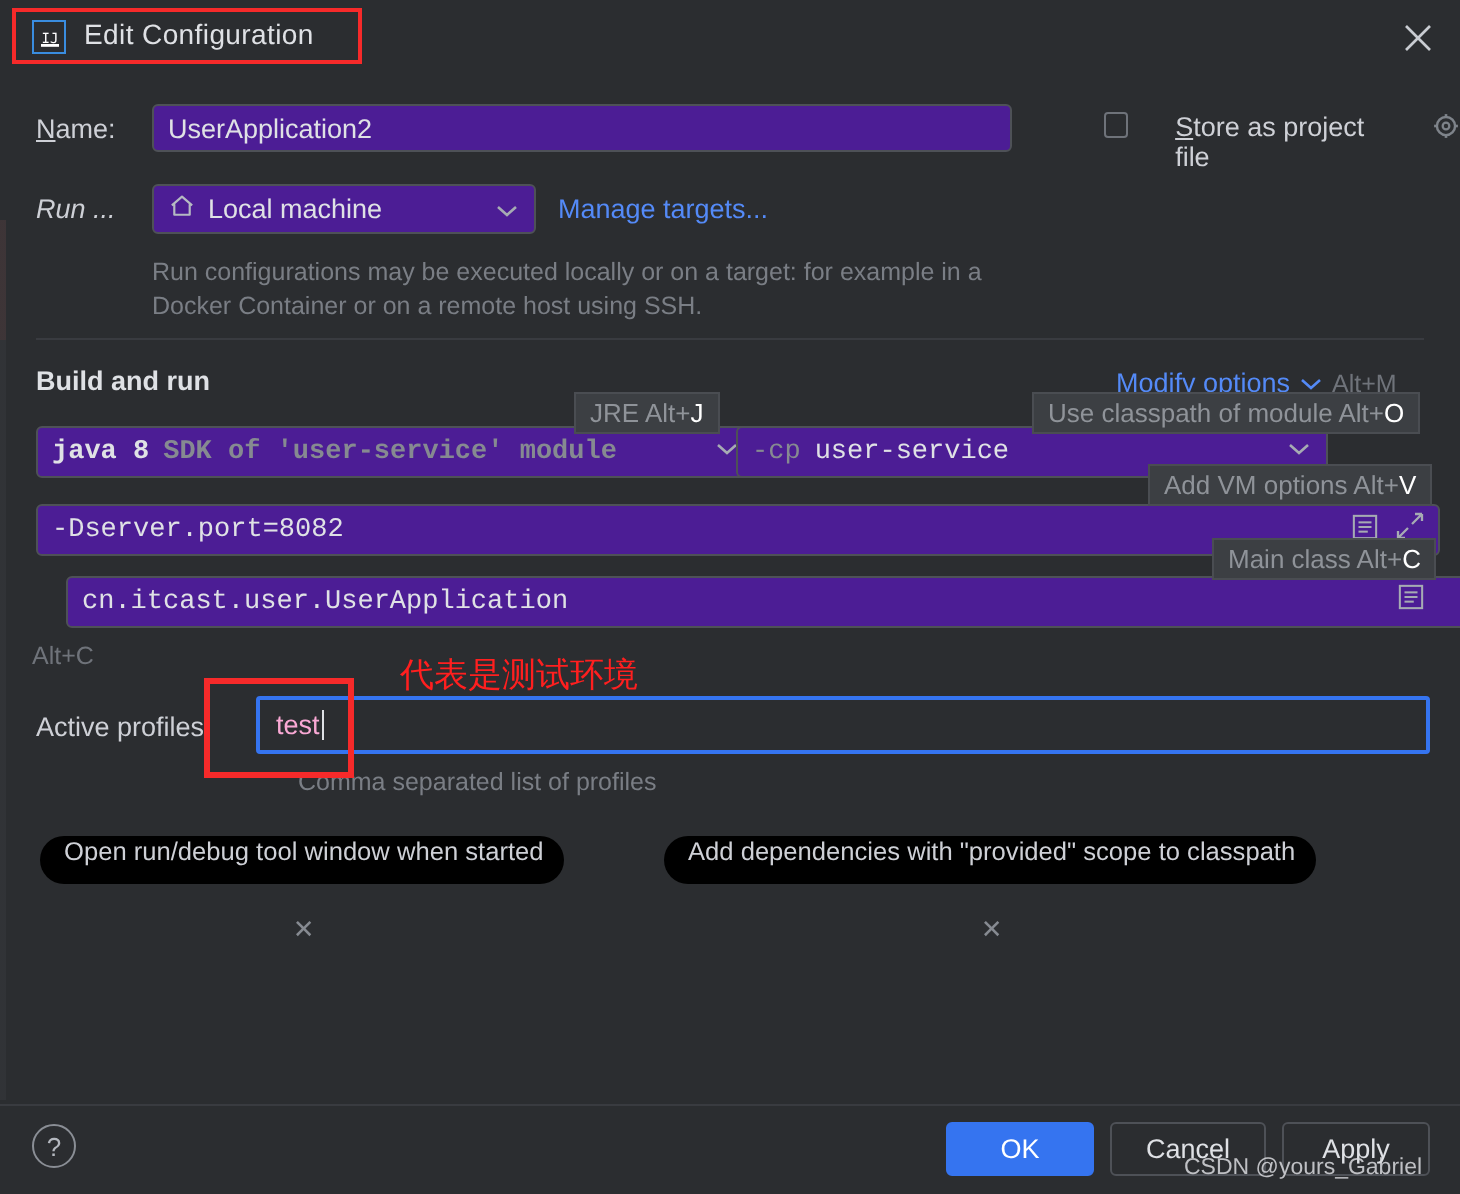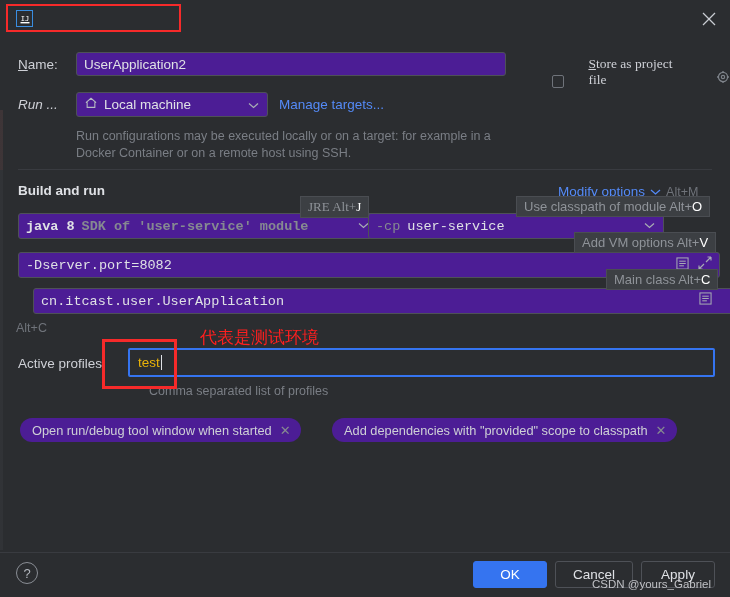--- a/index.html
+++ b/index.html
@@ -66,21 +66,21 @@
     position: absolute; right: 8px; top: 50%;
     transform: translateY(-50%);
   }
 
   
   #name-label  { position: absolute; left: 18px;  top: 57px; }
   #name-field  { left: 76px; top: 52px; width: 430px; height: 24px; }
 
   #store-check-wrap {
     position: absolute; left: 552px; top: 56px;
-    display: flex; align-items: flex-end; gap: 24px; font-family: Liberation Serif, serif;
+    display: flex; align-items: flex-start; gap: 24px;
   }
   .checkbox {
     width: 13px; height: 13px;
     border: 1px solid #6f737a; border-radius: 2px;
     background: #2b2d30;
   }
   #gear-icon { margin-left: 4px; opacity: .75; }
 
   
   #run-label  { position: absolute; left: 18px; top: 97px; font-style: italic; }
@@ -125,37 +125,37 @@
     background: #3c3f43;
     color: #8f9399;
     font-size: 13px;
     padding: 2px 7px;
     border: 1px solid #4a4d52;
     white-space: nowrap;
     z-index: 6;
   }
   .kbd-overlay b { color: #ffffff; font-weight: normal; }
 
-  #ov-jre  { left: 300px; top: 196px; font-family: Liberation Serif, serif; }
+  #ov-jre  { left: 287px; top: 196px; }
   #ov-cp   { left: 516px; top: 196px; }
   #ov-vm   { left: 574px; top: 232px; }
   #ov-main { left: 606px; top: 269px; }
   #ov-altc { position: absolute; left: 16px; top: 321px; color: #6f737a; font-size: 12.5px; text-align: right; }
 
   
   #active-label  { position: absolute; left: 18px; top: 356px; }
   #active-field {
     position: absolute; left: 128px; top: 348px;
     width: 587px; height: 29px;
     background: #2b2d30;
     border: 2px solid #3574f0;
     border-radius: 2px;
     display: flex; align-items: center;
     padding: 0 8px;
-    color: #eab308; font-size: 13.5px;
+    color: #f9a8d4; font-size: 13.5px;
     z-index: 3;
   }
   #caret {
     display: inline-block; width: 1px; height: 15px;
     background: #dfe1e5; margin-left: 1px;
   }
   #active-hint { position: absolute; left: 149px; top: 384px; }
 
   #profile-annot {
     position: absolute; left: 102px; top: 339px;
@@ -166,24 +166,24 @@
   #cn-annot {
     position: absolute; left: 200px; top: 326px;
     color: #ff1f1f; font-size: 17px;
     font-family: "DejaVu Sans", sans-serif;
     z-index: 5; white-space: nowrap;
   }
 
   
   .chip {
     position: absolute; height: 24px;
-    background: #4c1d95; border-radius: 12px;
+    background: #000000; border-radius: 12px;
     display: flex; align-items: center;
-    padding: 0 10px 0 12px; gap: 8px;
-    color: #ced0d6; font-size: 12.8px; white-space: nowrap;
+    padding: 0 10px 0 12px; gap: 24px;
+    color: #ced0d6; font-size: 12.8px; white-space: nowrap; flex-direction: column;
   }
   .chip .x { color: #868a91; font-size: 13px; cursor: pointer; }
   #chip-1 { left: 20px;  top: 418px; }
   #chip-2 { left: 332px; top: 418px; }
 
   
   #bottom-sep { top: 552px; left: 0; width: 730px; }
   #help-btn {
     position: absolute; left: 16px; top: 562px;
     width: 22px; height: 22px; border-radius: 50%;
@@ -217,20 +217,21 @@
 <body>
 
 <div id="titlebar">
   <div id="title-annot"></div>
   <div id="ij-icon">
     <svg width="12" height="12" viewBox="0 0 12 12">
       <text x="6" y="6.5" font-family="DejaVu Sans Mono, monospace" font-size="7" fill="#ffffff" text-anchor="middle" dominant-baseline="middle">IJ</text>
       <rect x="1.5" y="9" width="9" height="1.4" fill="#ffffff"></rect>
     </svg>
   </div>
+  <div id="title-text">Edit Configuration</div>
   <div id="close-btn">
     <svg width="14" height="14" viewBox="0 0 14 14">
       <line x1="1" y1="1" x2="13" y2="13" stroke="#c9ccd2" stroke-width="1.3"></line>
       <line x1="13" y1="1" x2="1" y2="13" stroke="#c9ccd2" stroke-width="1.3"></line>
     </svg>
   </div>
 </div>
 
 <div id="name-label" class="lbl"><u>N</u><span>ame:</span></div>
 <div id="name-field" class="field">

